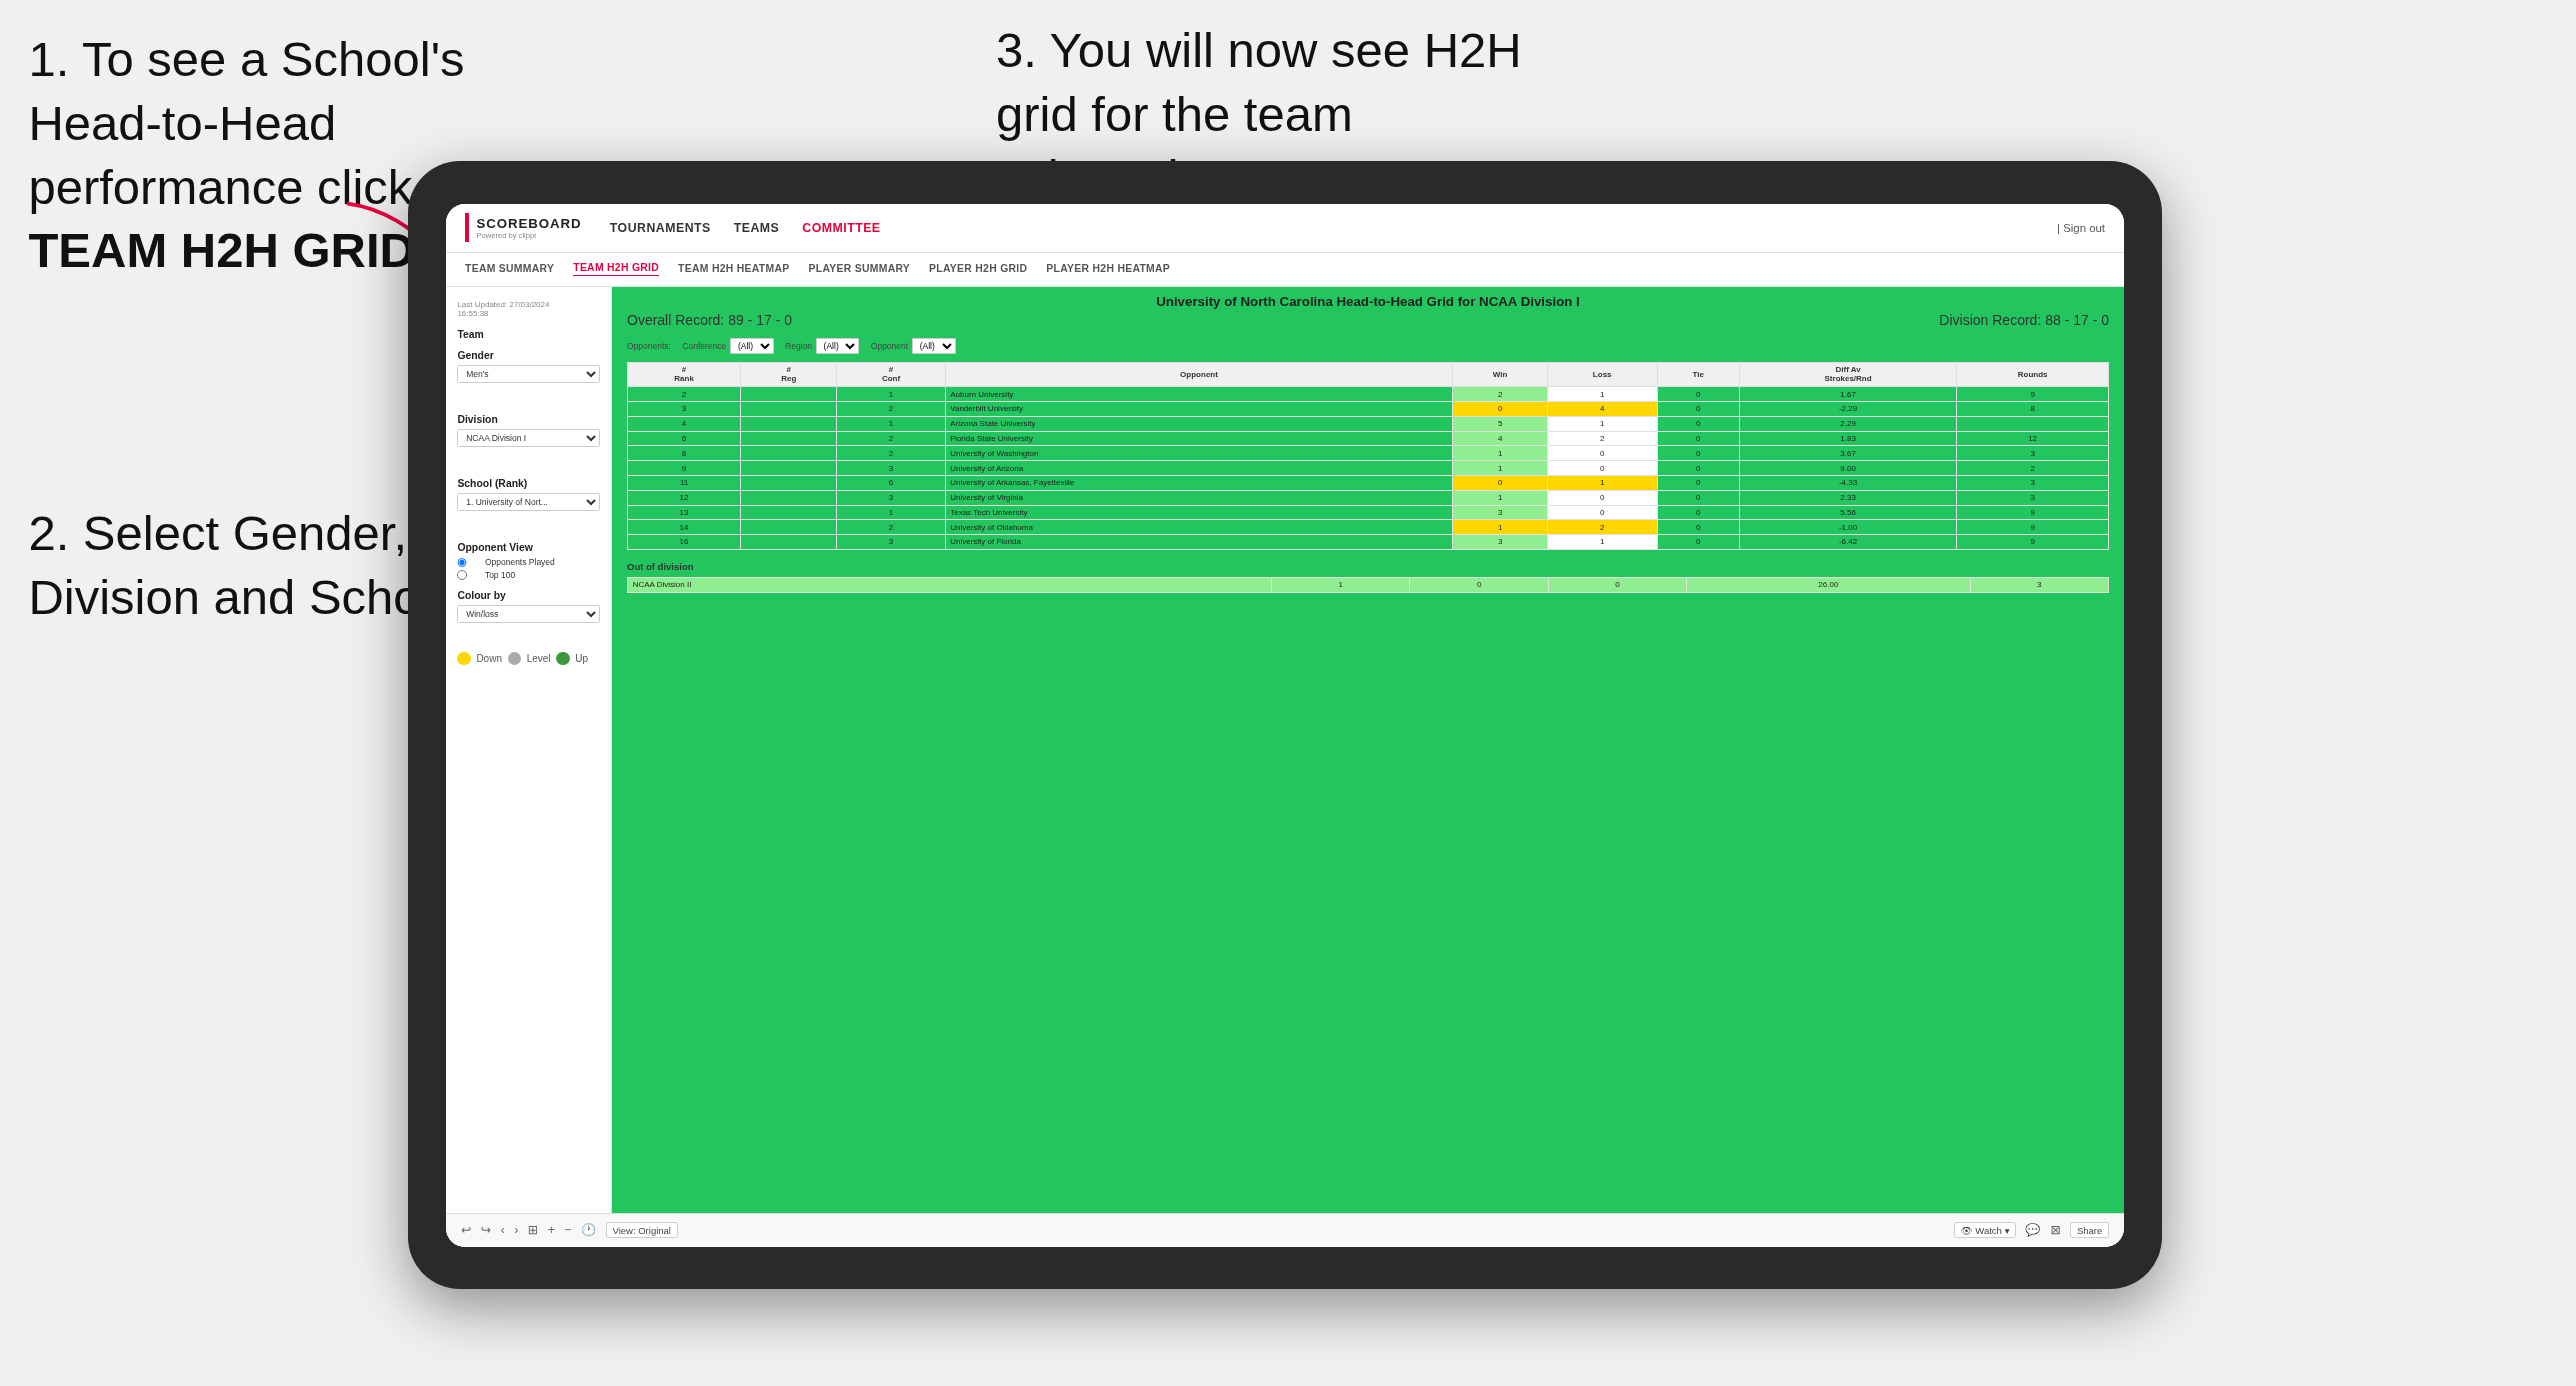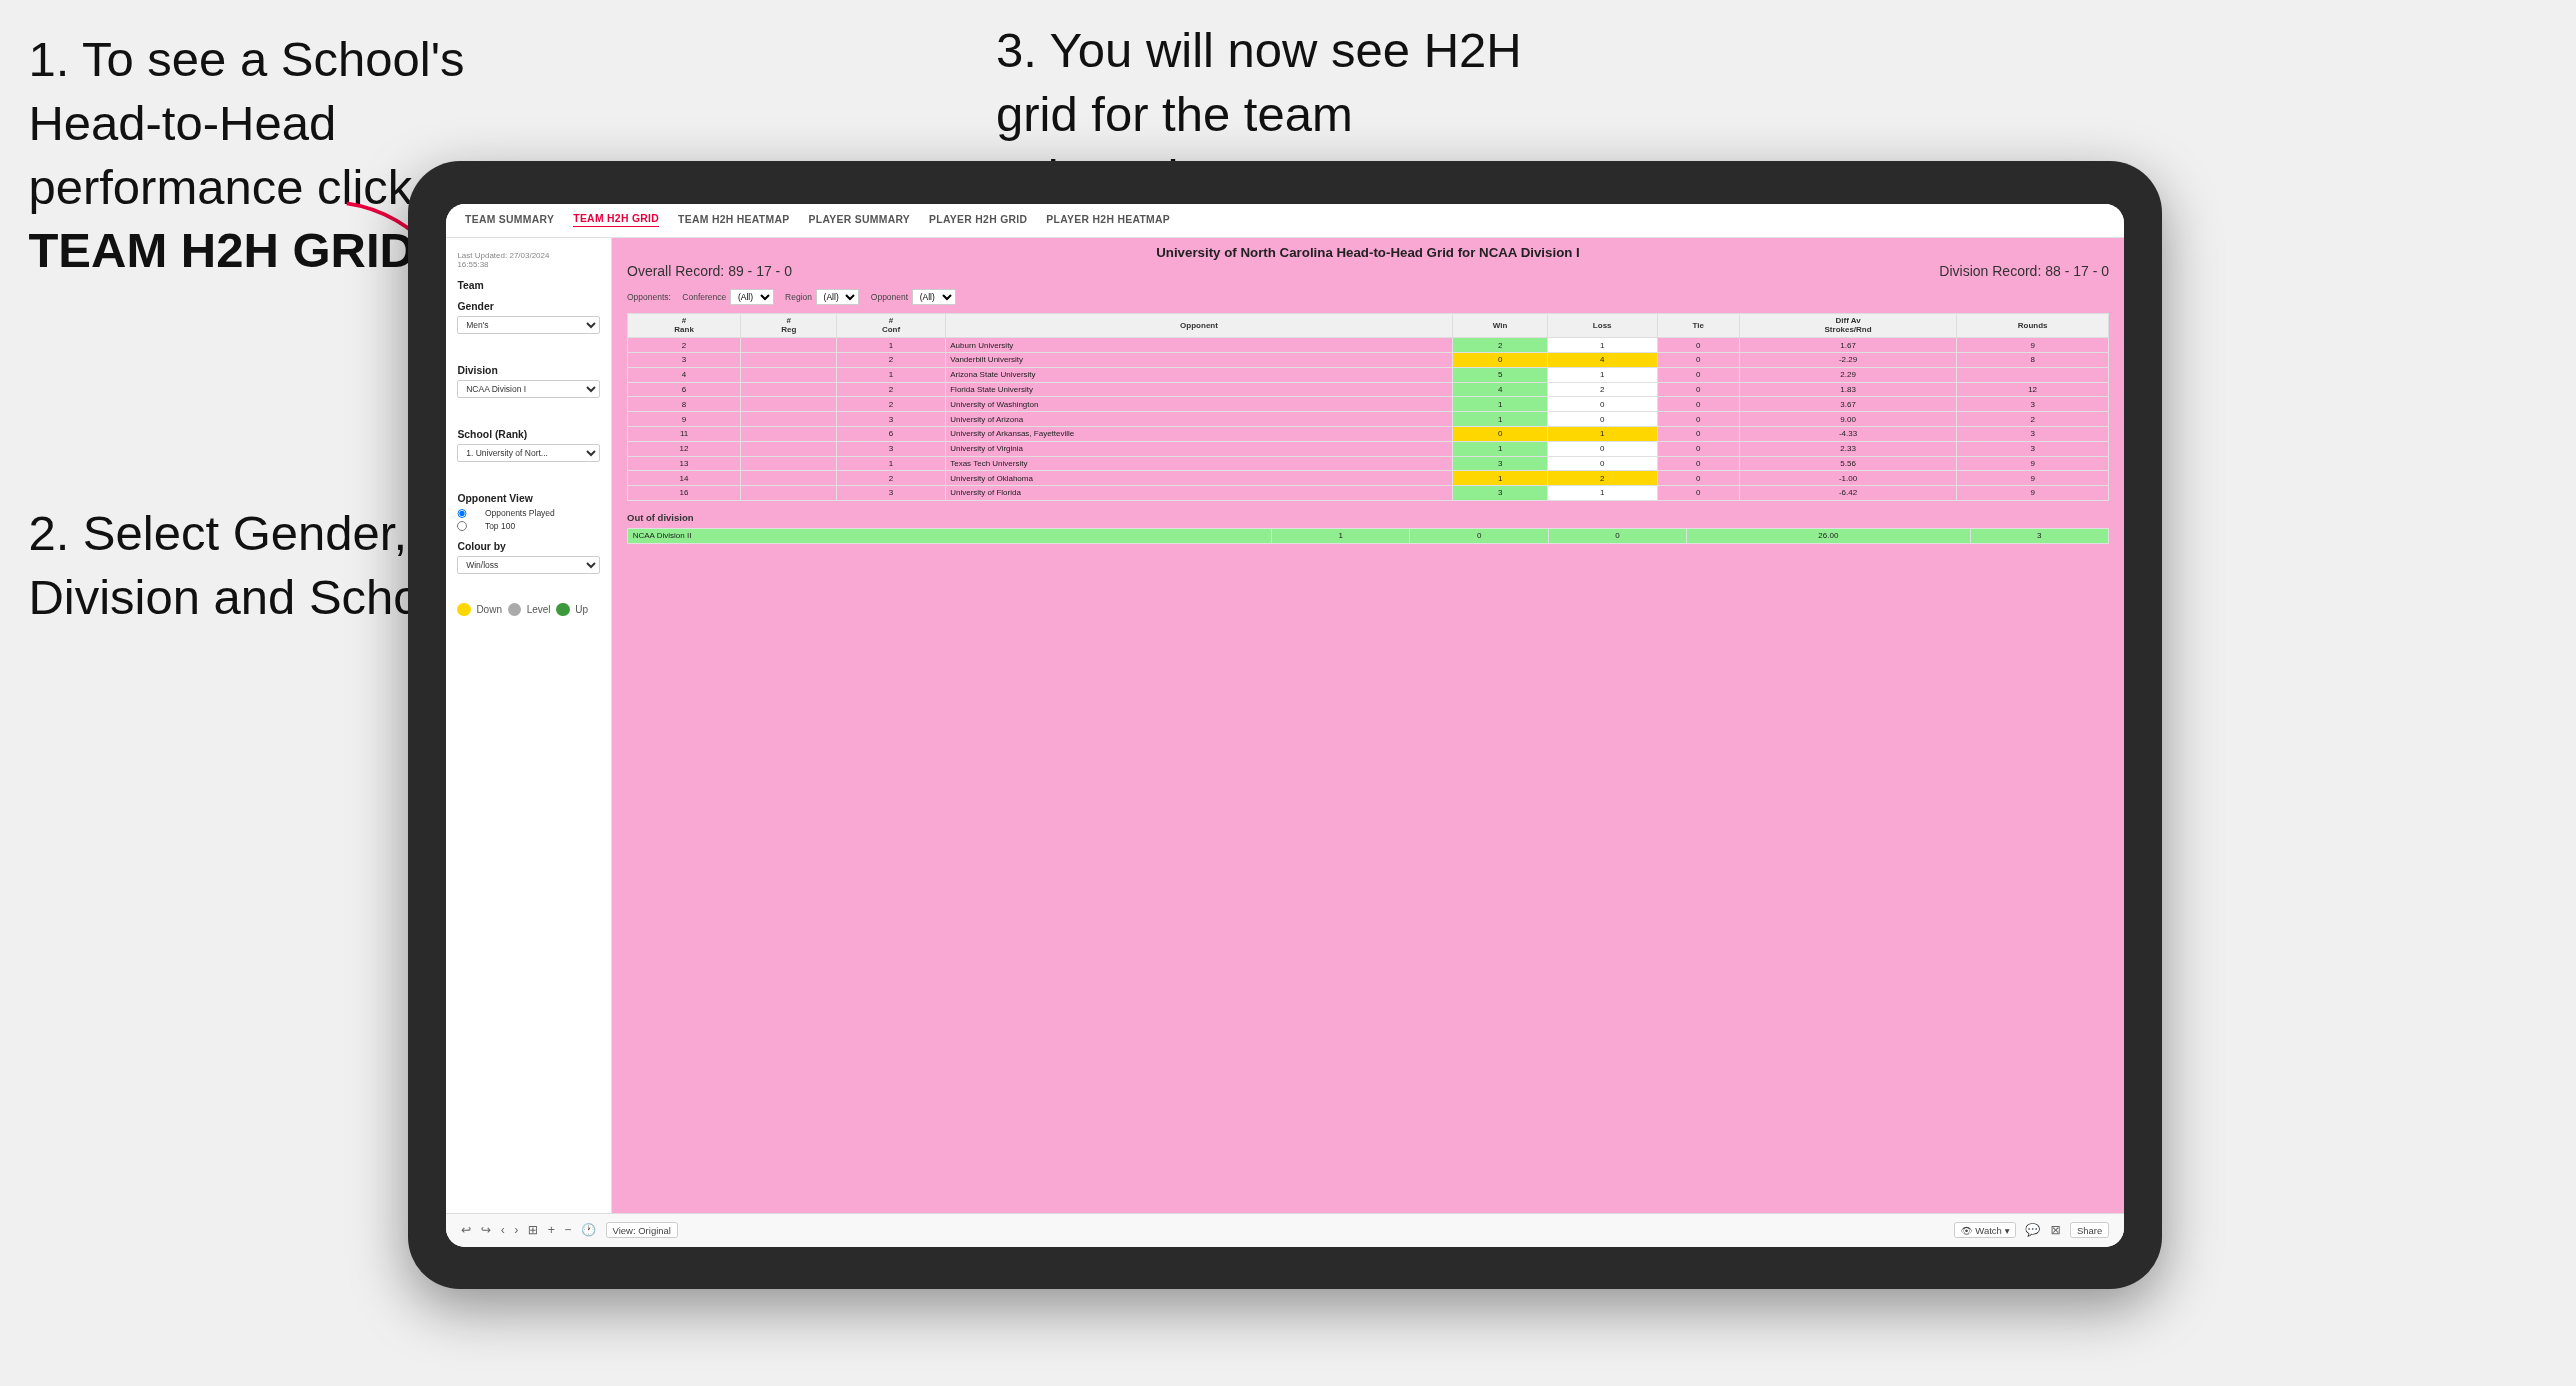--- a/index.html
+++ b/index.html
@@ -170,21 +170,21 @@
     .subnav-link.active {
       color: #e8003d;
       border-bottom: 1.9px solid #e8003d;
     }
 
     
     .main-content {
       display: flex;
       flex: 1;
       overflow: hidden;
-      background: #f9a8d4;
+      background: #22c55e;
       justify-content: center;
     }
 
     
     .sidebar {
       width: 166px;
       background: #fff;
       border-right: 0.9px solid #e0e0e0;
       padding: 13.3px 11.4px;
       flex-shrink: 0;
@@ -392,20 +392,35 @@
     <marker id="arrowhead3" markerWidth="8" markerHeight="6" refX="6" refY="3" orient="auto">
       <polygon points="0 0, 8 3, 0 6" fill="#e8003d"></polygon>
     </marker>
   </defs>
   <path d="M 100 10 Q 140 100 160 230" stroke="#e8003d" stroke-width="4" fill="none" marker-end="url(#arrowhead3)"></path>
 </svg>
 
 <div class="tablet">
   <div class="tablet-screen">
 
+    <div class="navbar">
+      <div class="logo-area">
+        <div class="logo-bar"></div>
+        <div>
+          <span class="logo-text">SCOREBOARD</span>
+          <span class="logo-sub">Powered by clippi</span>
+        </div>
+      </div>
+      <div class="nav-links">
+        <span class="nav-link">TOURNAMENTS</span>
+        <span class="nav-link">TEAMS</span>
+        <span class="nav-link active">COMMITTEE</span>
+      </div>
+      <span class="nav-sign-out">| <span>Sign out</span></span>
+    </div>
 
     <div class="subnav">
       <span class="subnav-link">TEAM SUMMARY</span>
       <span class="subnav-link active">TEAM H2H GRID</span>
       <span class="subnav-link">TEAM H2H HEATMAP</span>
       <span class="subnav-link">PLAYER SUMMARY</span>
       <span class="subnav-link">PLAYER H2H GRID</span>
       <span class="subnav-link">PLAYER H2H HEATMAP</span>
     </div>
 

